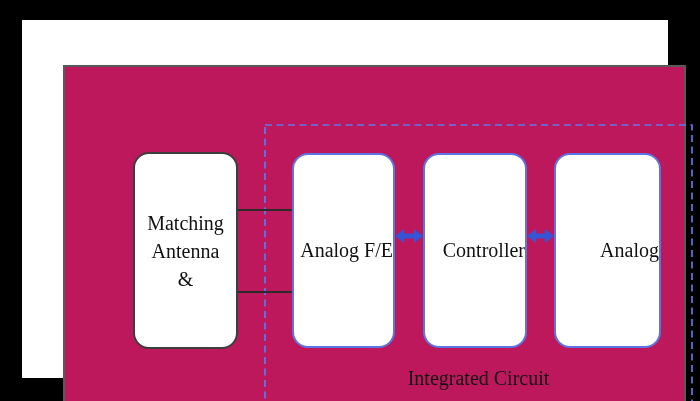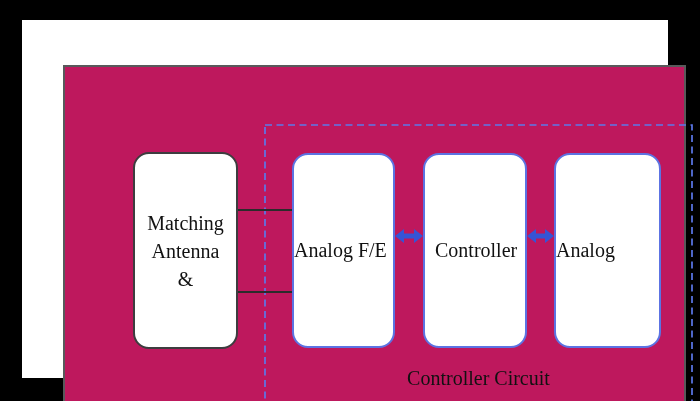--- a/index.html
+++ b/index.html
@@ -49,21 +49,21 @@
   }
   .dashed-region svg { display: block; }
   .ic-block {
     position: absolute;
     top: 86px; height: 195px;
     background: #ffffff;
     border: 2px solid #5c73e3;
     border-radius: 16px;
     display: flex;
     align-items: center;
-    justify-content: flex-start;
+    justify-content: flex-end;
     font-size: 20px;
     text-align: center;
     z-index: 3;
   }
   .ic-block.analog     { left: 227px; width: 103px; }
   .ic-block.controller { left: 358px; width: 104px; padding-left: 10px; }
   .ic-block.memory     { left: 489px; width: 107px; }
   .connector {
     position: absolute;
     left: 173px; width: 54px; height: 2px;
@@ -126,17 +126,17 @@
         <svg width="28" height="16" viewBox="0 0 28 16" xmlns="http://www.w3.org/2000/svg">
           <polygon points="0,8 9,1 9,5.5 19,5.5 19,1 28,8 19,15 19,10.5 9,10.5 9,15"></polygon>
         </svg>
       </div>
       <div class="arrow a2">
         <svg width="27" height="16" viewBox="0 0 27 16" xmlns="http://www.w3.org/2000/svg">
           <polygon points="0,8 9,1 9,5.5 18,5.5 18,1 27,8 18,15 18,10.5 9,10.5 9,15"></polygon>
         </svg>
       </div>
 
-      <div class="ic-label">Controller Circuit</div>
+      <div class="ic-label">Integrated Circuit</div>
 
     </div>
   </div>
 </div>
 
 </body></html>

